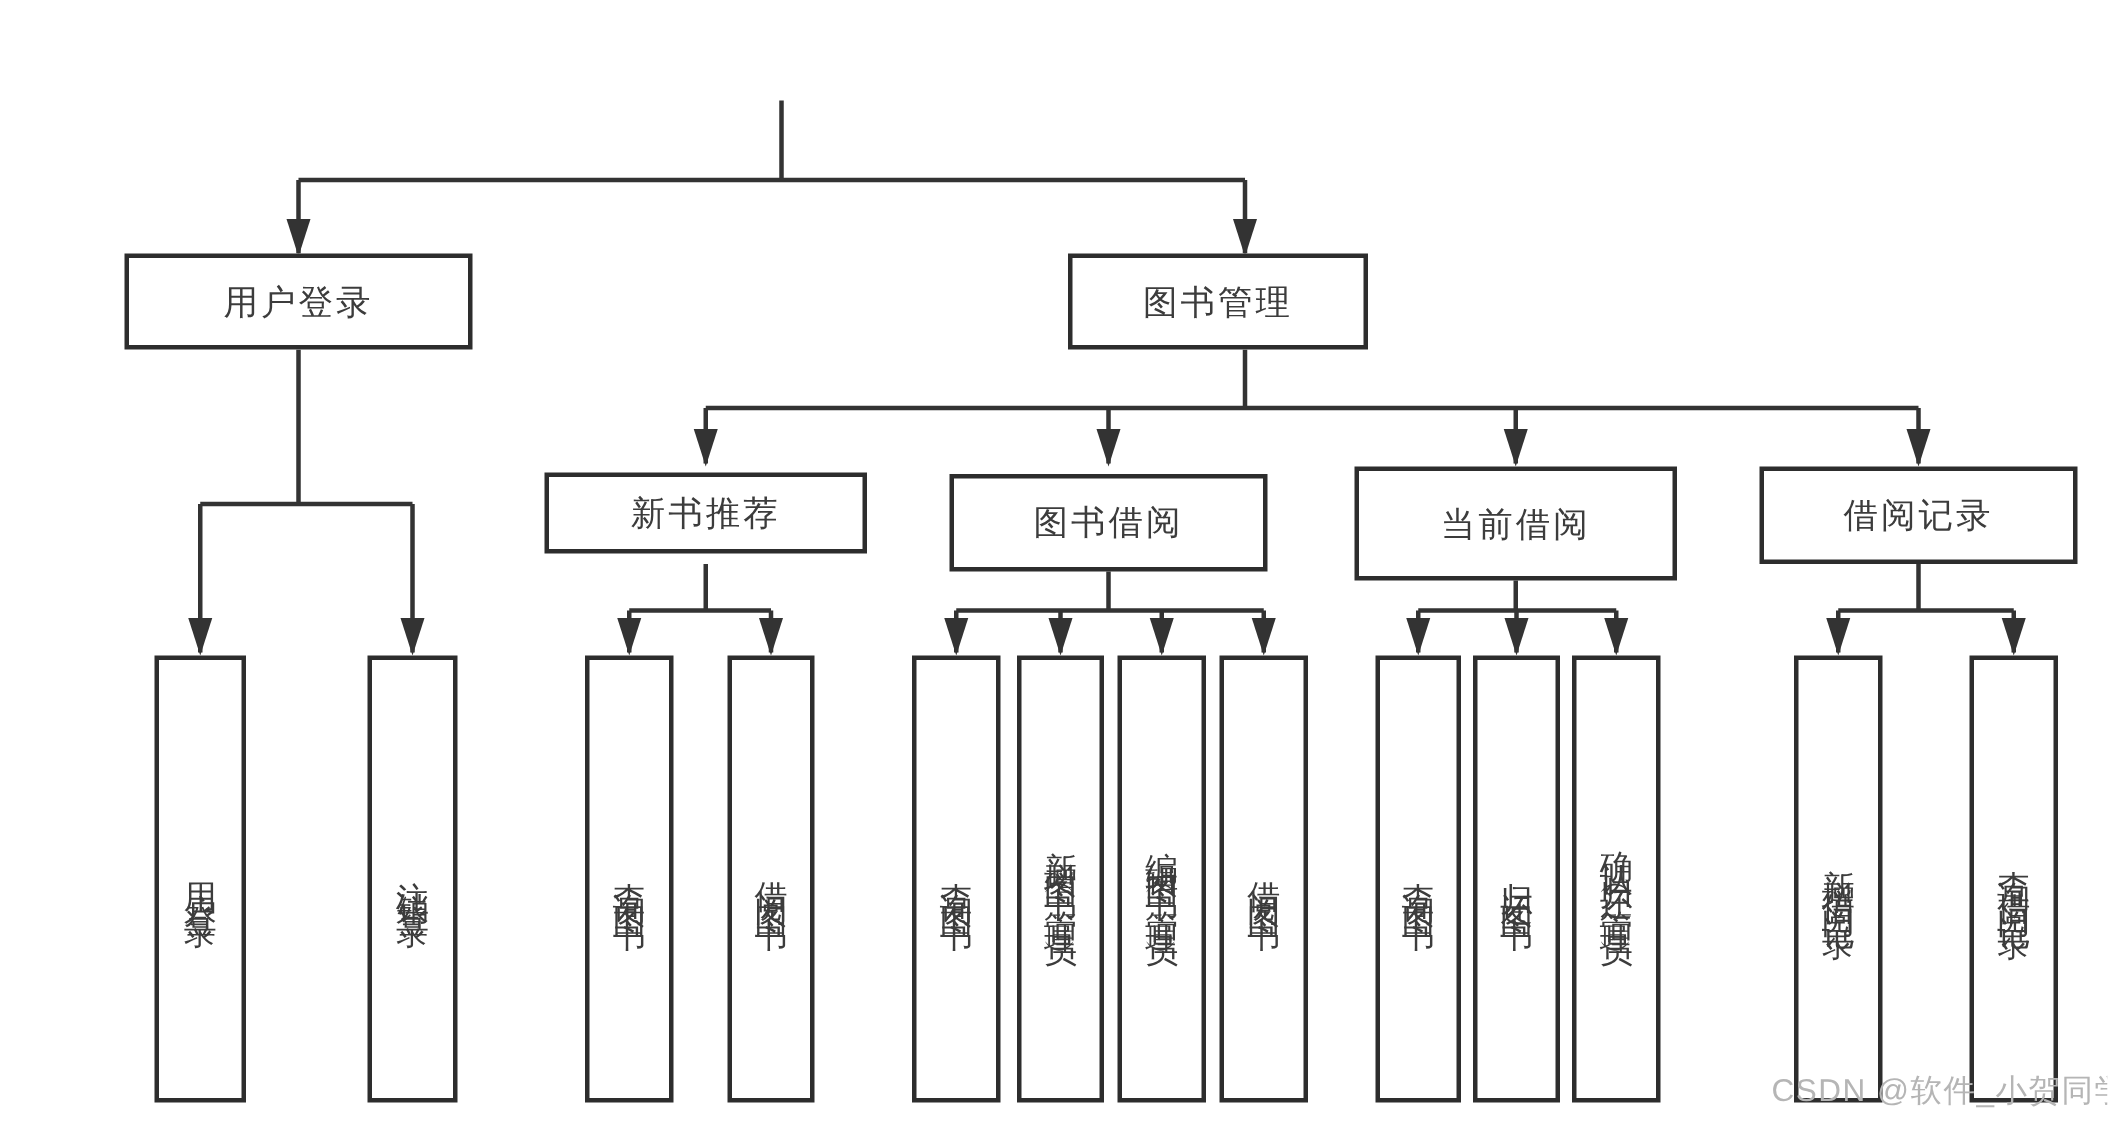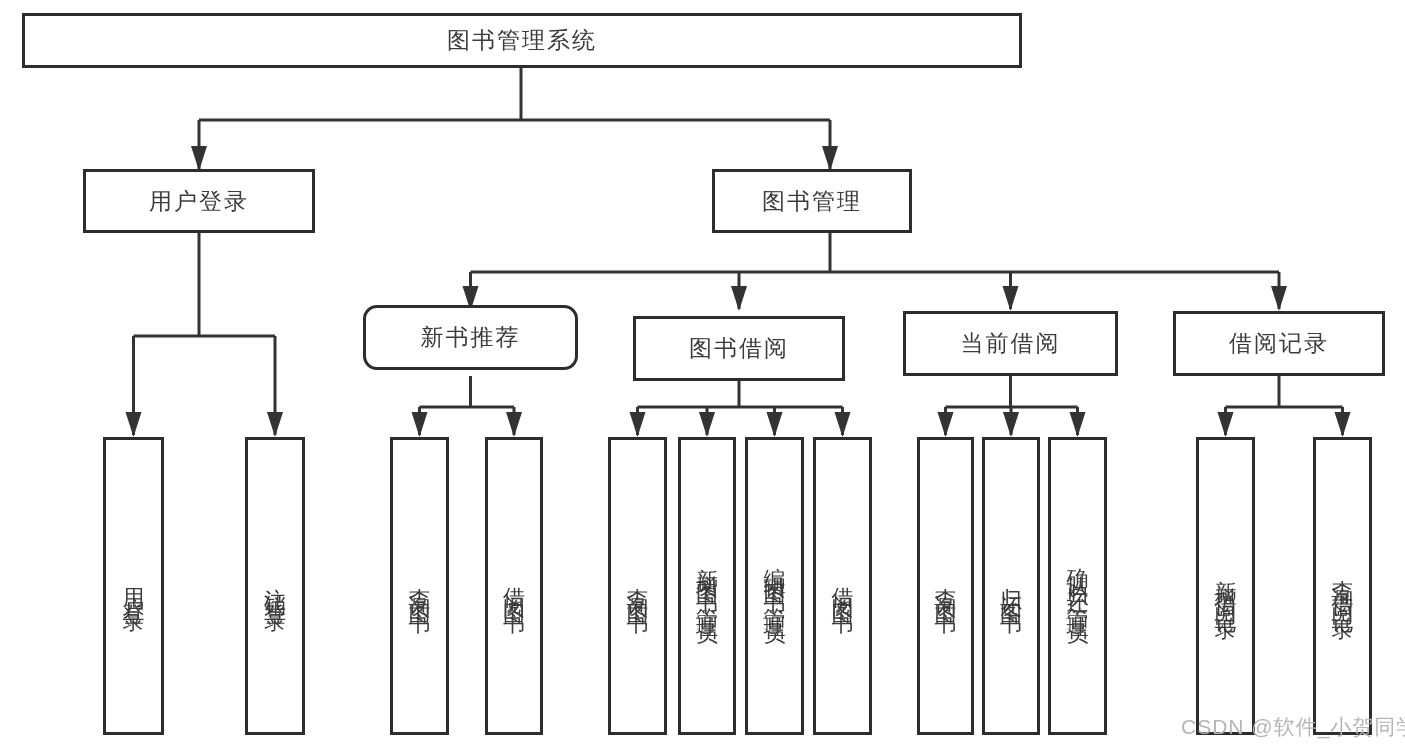--- a/index.html
+++ b/index.html
@@ -65,38 +65,35 @@
       <path class="a" d="M1003,412 L1019,412 L1011,437 Z"></path>
       <path class="a" d="M1069.5,412 L1085.5,412 L1077.5,437 Z"></path>
     </g>
     <g>
       <path class="l" d="M1279,376 V407 M1225.5,407 H1342.5 M1225.5,407 V435 M1342.5,407 V435"></path>
       <path class="a" d="M1217.5,412 L1233.5,412 L1225.5,437 Z"></path>
       <path class="a" d="M1334.5,412 L1350.5,412 L1342.5,437 Z"></path>
     </g>
   </svg>
 
-  <div class="node" style="left:22px;top:13px;width:1000px;height:55px;">
-    <span>图书管理系统</span>
-  </div>
 
   <div class="node" style="left:83px;top:169px;width:232px;height:64px;">
     <span>用户登录</span>
   </div>
   <div class="node" style="left:712px;top:169px;width:200px;height:64px;">
     <span>图书管理</span>
   </div>
 
-  <div class="node" style="left:363px;top:305px;width:215px;height:65px;border-radius:14px;">
+  <div class="node" style="left:363px;top:315px;width:215px;height:54px;">
     <span>新书推荐</span>
   </div>
   <div class="node" style="left:633px;top:316px;width:212px;height:65px;">
     <span>图书借阅</span>
   </div>
-  <div class="node" style="left:903px;top:311px;width:215px;height:65px;">
+  <div class="node" style="left:903px;top:311px;width:215px;height:76px;">
     <span>当前借阅</span>
   </div>
   <div class="node" style="left:1173px;top:311px;width:212px;height:65px;">
     <span>借阅记录</span>
   </div>
 
   <div class="node vnode" style="left:103px;top:437px;width:61px;height:298px;">
     <span>用户登录</span>
   </div>
   <div class="node vnode" style="left:245px;top:437px;width:60px;height:298px;">

